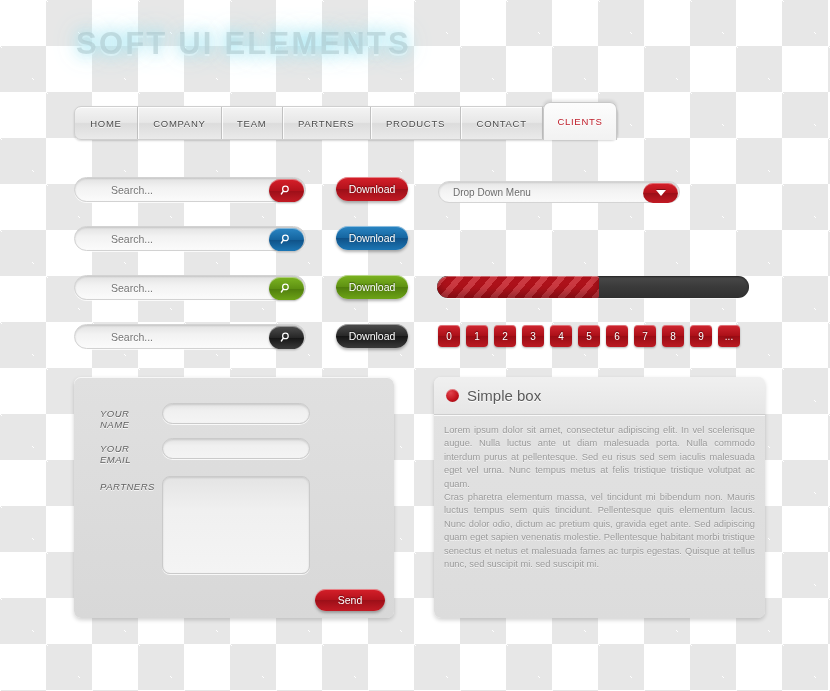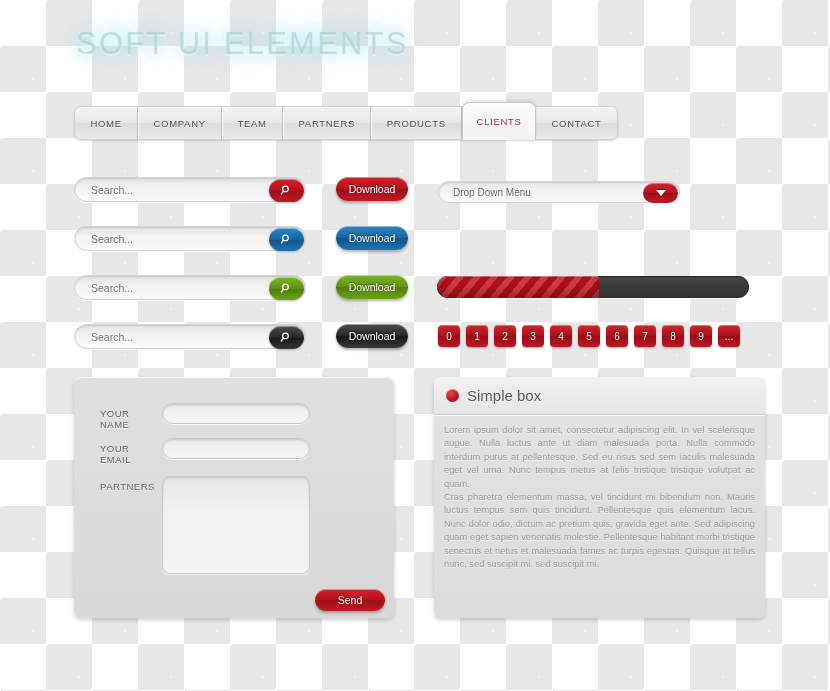--- a/index.html
+++ b/index.html
@@ -22,21 +22,21 @@
     background-size: 92px 92px;
     background-position: 0 0, 46px 46px;
   }
 
   
   #title {
     position: absolute;
     left: 76px;
     top: 26px;
     font-size: 31px;
-    font-weight: normal;
+    font-weight: bold;
     letter-spacing: 2.2px;
     color: rgba(170,196,202,0.55);
     text-shadow: 0 0 14px rgba(150,225,240,0.95),
                  0 0 26px rgba(180,235,245,0.85),
                  0 2px 0 rgba(255,255,255,0.6);
     white-space: nowrap;
   }
 
   
   #navbar {
@@ -86,20 +86,21 @@
   .search-wrap {
     position: relative;
     width: 232px;
     height: 25px;
     border-radius: 13px;
     background: linear-gradient(to bottom, #e2e2e2 0%, #f2f2f2 40%, #fbfbfb 100%);
     border: 1px solid #d2d2d2;
     box-shadow: inset 0 1px 2px rgba(0,0,0,0.13), 0 1px 0 rgba(255,255,255,0.8);
     display: flex;
     align-items: center;
+    justify-content: center;
   }
   .search-input {
     border: none;
     background: transparent;
     outline: none;
     padding: 0 0 0 16px;
     font-size: 10.5px;
     color: #6f6f6f;
     width: 190px;
     font-family: "Liberation Sans", sans-serif;
@@ -241,20 +242,21 @@
     box-shadow: 0 2px 4px rgba(0,0,0,0.18), inset 0 1px 0 rgba(255,255,255,0.75);
   }
   .field-row { position: absolute; display: flex; align-items: flex-start; }
   .field-label {
     width: 62px;
     font-size: 9.5px;
     letter-spacing: 0.5px;
     color: #616161;
     text-shadow: 0 1px 0 rgba(255,255,255,0.85);
     padding-top: 5px;
+    font-style: italic;
   }
   .txt-input {
     border-radius: 11px;
     border: 1px solid #cacaca;
     background: linear-gradient(to bottom, #e4e4e4 0%, #f0f0f0 35%, #f4f4f4 100%);
     box-shadow: inset 0 1px 2px rgba(0,0,0,0.12), 0 1px 0 rgba(255,255,255,0.8);
     outline: none;
     font-family: "Liberation Sans", sans-serif;
     font-size: 10.5px;
     color: #555;
@@ -341,25 +343,25 @@
       </div>
       <div class="nav-item">
         <span>TEAM</span>
       </div>
       <div class="nav-item">
         <span>PARTNERS</span>
       </div>
       <div class="nav-item">
         <span>PRODUCTS</span>
       </div>
+      <div class="nav-item">
+        <span>CONTACT</span>
+      </div>
       <div class="nav-item active">
         <span>CLIENTS</span>
-      </div>
-      <div class="nav-item">
-        <span>CONTACT</span>
       </div>
     </div>
 
   <div id="rows-container">
       <div class="ctl-row" style="top: 177px;">
         <div class="search-wrap">
           <input type="text" class="search-input" placeholder="Search..." style="">
           <div class="search-btn sk-red">
             <svg viewBox="0 0 24 24">
               <circle cx="10" cy="9" r="5.2" fill="none" stroke="#fff" stroke-width="2.2"></circle>

